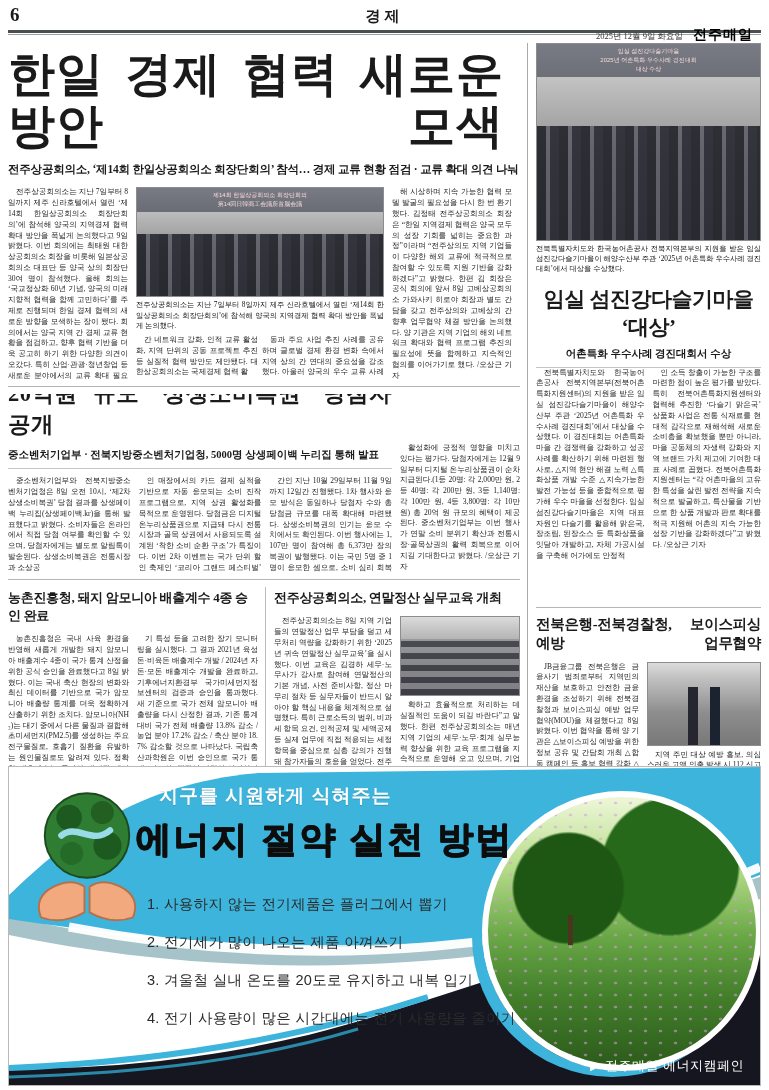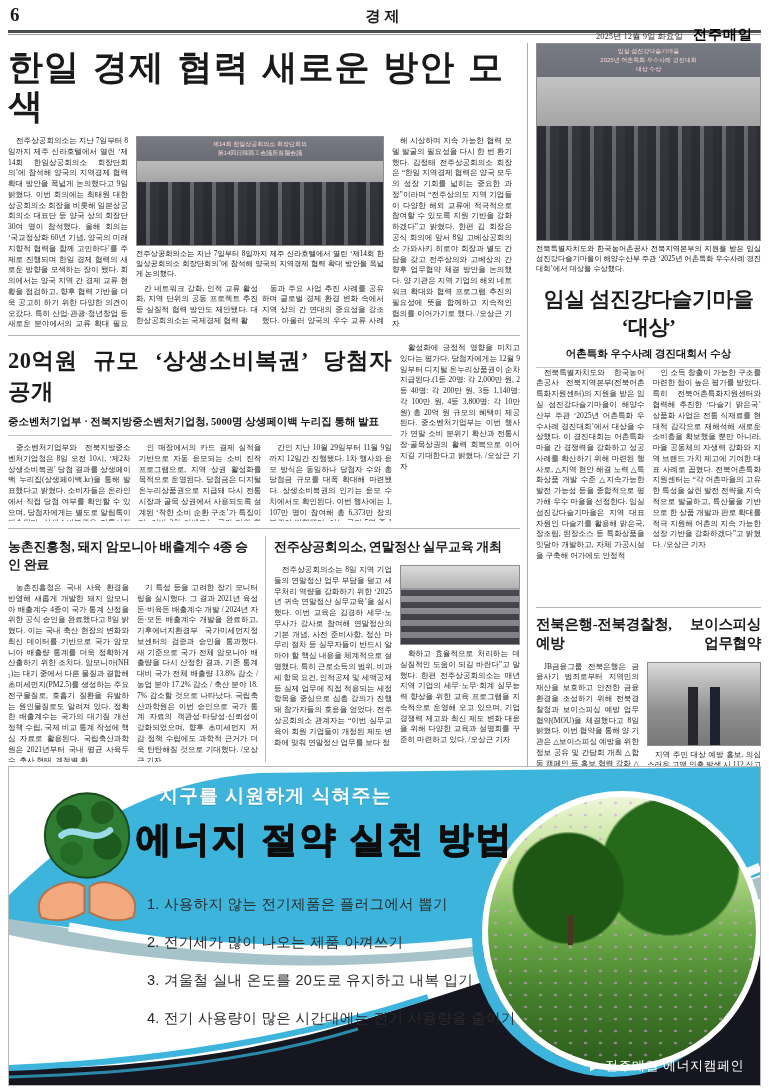--- a/index.html
+++ b/index.html
@@ -34,29 +34,29 @@
     background:repeating-linear-gradient(90deg, rgba(30,30,38,.88) 0 9px, rgba(80,80,92,.7) 9px 13px, rgba(38,38,48,.88) 13px 22px);}
   .photo--room::after{height:72%;
     background:repeating-linear-gradient(0deg, rgba(45,45,55,.78) 0 6px, rgba(130,130,140,.55) 6px 12px);}
   .photo--mou::after{height:70%;
     background:linear-gradient(90deg, transparent 0 36%, #262631 36% 45%, transparent 45% 55%, #1c2330 55% 64%, transparent 64%);}
   .photo-band{position:absolute; top:0; left:0; right:0; padding:3px 4px; text-align:center;
     font-size:6px; line-height:1.5; color:#f3d8d8; background:rgba(40,44,60,.55);
     font-family:"Liberation Sans",sans-serif;}
   .photo-band .b1{color:#ffd9d9;}
   
-  .a1-head{font-size:35px; font-weight:900; letter-spacing:1px; text-align:justify; text-align-last:justify; margin:6px 16px 10px 0; line-height:1.1;}
+  .a1-head{font-size:47px; font-weight:900; letter-spacing:1px; text-align:justify; text-align-last:justify; margin:6px 16px 10px 0; line-height:1.1;}
   .a1-sub{font-size:11.5px; font-weight:bold; letter-spacing:-0.2px; margin-bottom:10px;}
   .a1-body{display:flex; gap:8px; height:192px; overflow:hidden;}
   .a1-c{width:120px; flex:none;}
   .a1-mid{width:248px; flex:none; display:flex; flex-direction:column;}
   .a1-photo{height:108px;}
   .a1-midcols{display:flex; gap:4px; margin-top:4px; flex:1; overflow:hidden;}
   
-  .a2{display:flex; gap:8px; height:178px; overflow:hidden;}
+  .a2{display:flex; gap:8px; height:178px; overflow:hidden;align-items:flex-end;}
   .a2-left{width:384px; flex:none;}
   .a2-head{font-size:22.5px; font-weight:900; letter-spacing:0.5px; margin:2px 0 8px 0; text-align:justify; text-align-last:justify;}
   .a2-sub{font-size:10.5px; font-weight:bold; border-bottom:1px solid #c5c5c5; padding-bottom:6px; margin-bottom:7px;}
   .a2-cols{display:flex; gap:8px; height:96px; overflow:hidden;}
   
   .band{display:flex; height:226px; overflow:hidden;}
   .a3{width:250px; flex:none; border-right:1px solid #bbb; padding-right:7px;}
   .a4{flex:1; padding-left:8px; min-width:0;}
   .sm-head{font-size:13px; font-weight:900; letter-spacing:-0.3px; margin:2px 0 9px 0;}
   .a4-body{display:flex; gap:8px; height:182px; overflow:hidden;}
@@ -111,20 +111,21 @@
   </div>
   <div class="rule-thick"></div>
   <div class="rule-thin"></div>
 
   <div class="main">
 
     <div class="left">
 
       <div>
         <div class="a1-head">한일 경제 협력 새로운 방안 모색</div>
+        <div class="a1-sub">전주상공회의소, ‘제14회 한일상공회의소 회장단회의’ 참석… 경제 교류 현황 점검 · 교류 확대 의견 나눠</div>
         <div class="a1-body">
           <div class="col a1-c">
               <p>전주상공회의소는 지난 7일부터 8일까지 제주 신라호텔에서 열린 ‘제14회 한일상공회의소 회장단회의’에 참석해 양국의 지역경제 협력 확대 방안을 폭넓게 논의했다고 9일 밝혔다. 이번 회의에는 최태원 대한상공회의소 회장을 비롯해 일본상공회의소 대표단 등 양국 상의 회장단 30여 명이 참석했다. 올해 회의는 ‘국교정상화 60년 기념, 양국의 미래지향적 협력을 함께 고민하다’를 주제로 진행되며 한일 경제 협력의 새로운 방향을 모색하는 장이 됐다. 회의에서는 양국 지역 간 경제 교류 현황을 점검하고, 향후 협력 기반을 더욱 공고히 하기 위한 다양한 의견이 오갔다. 특히 산업·관광·청년창업 등 새로운 분야에서의 교류 확대 필요성에 대해선 공감대가 형성됐다. 기업</p>
             </div>
           <div class="a1-mid">
             <div class="photo a1-photo">
               <div class="photo-band">
                 <span class="b1">제14회 한일상공회의소 회장단회의</span><br>
                 <span>第14回日韓商工会議所首脳会議</span>
               </div>

